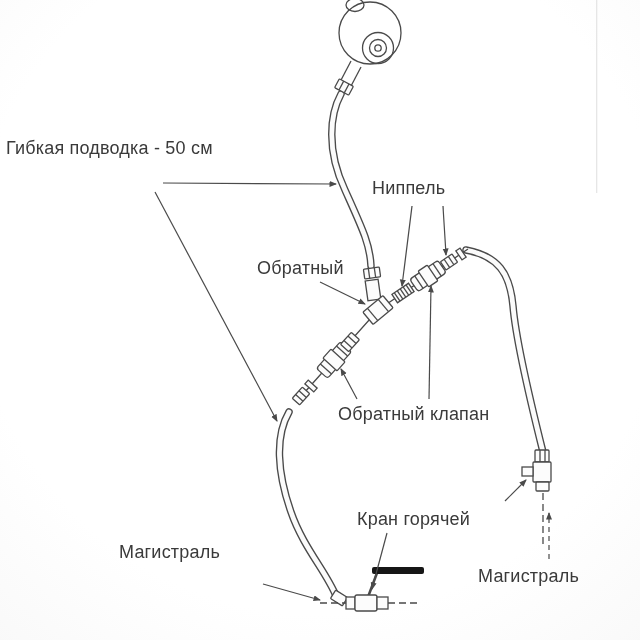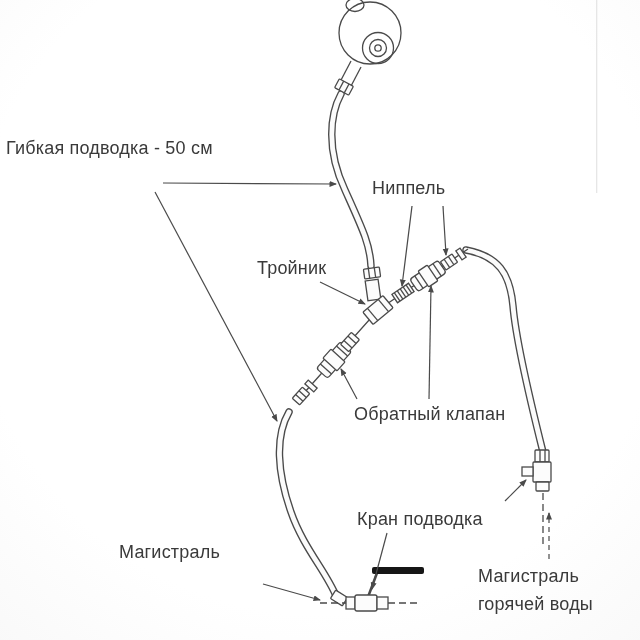--- a/index.html
+++ b/index.html
@@ -170,33 +170,32 @@
 
   <div class="label" style="left:6px; top:134px;">
     <span>Гибкая подводка - 50 см</span>
   </div>
 
   <div class="label" style="left:372px; top:174px;">
     <span>Ниппель</span>
   </div>
 
   <div class="label" style="left:257px; top:254px;">
-    <span>Тройник</span>
-  </div>
-
-  <div class="label" style="left:354px; top:400px;">
+    <span>Обратный</span>
+  </div>
+
+  <div class="label" style="left:338px; top:400px;">
     <span>Обратный клапан</span>
   </div>
 
   <div class="label" style="left:357px; top:505px;">
-    <span>Кран подводка</span>
+    <span>Кран горячей</span>
   </div>
 
   <div class="label" style="left:119px; top:538px;">
     <span>Магистраль</span>
   </div>
 
   <div class="label" style="left:478px; top:562px;">
     <span>Магистраль</span>
-    <span>горячей воды</span>
   </div>
 
 </div>
 
 </body></html>

